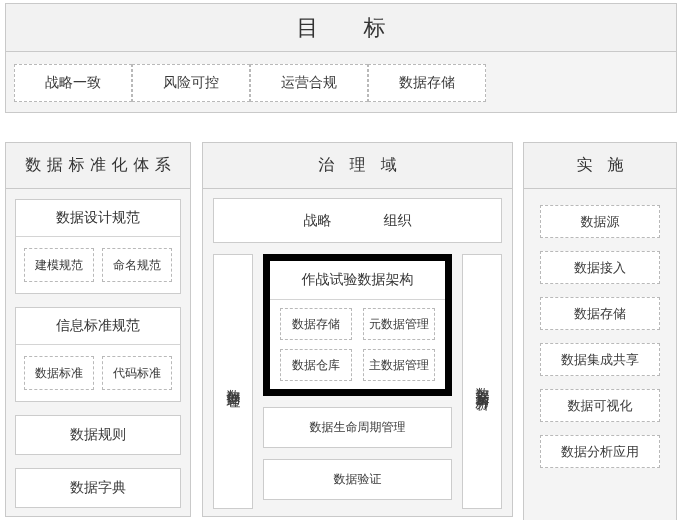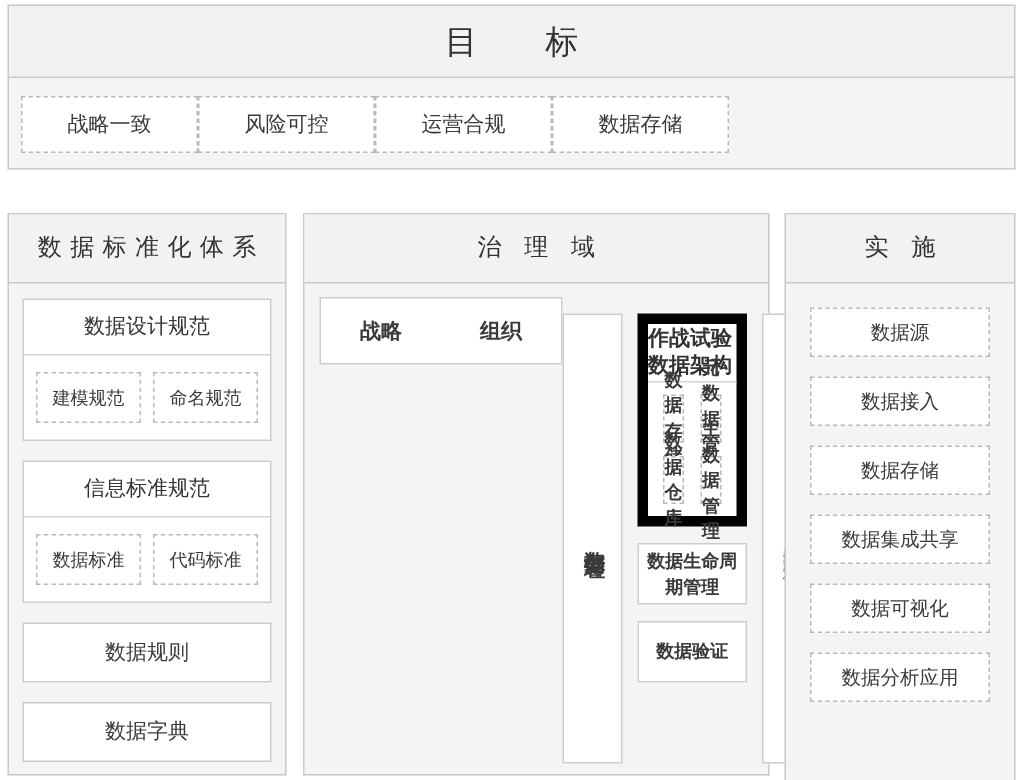--- a/index.html
+++ b/index.html
@@ -151,22 +151,21 @@
     font-size: 14px;
     flex: none;
   }
 
   
   #mid-body {
     padding: 9px 10px;
     box-sizing: border-box;
     height: 329px;
     display: flex;
-    flex-direction: row;
-    font-weight: bold;
+    flex-direction: column;
   }
   #strategy-org {
     height: 45px;
     font-size: 14px;
     flex: none;
   }
   #strategy-org .so-word { padding: 0 26px; }
   #mid-lower {
     flex: 1;
     display: flex;

